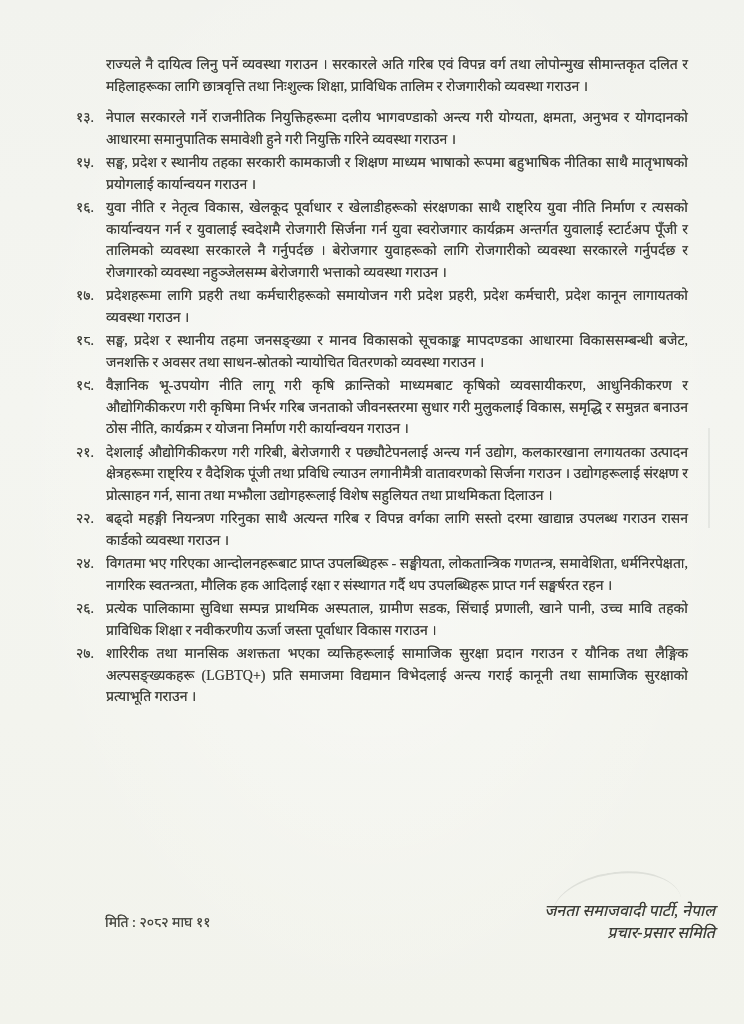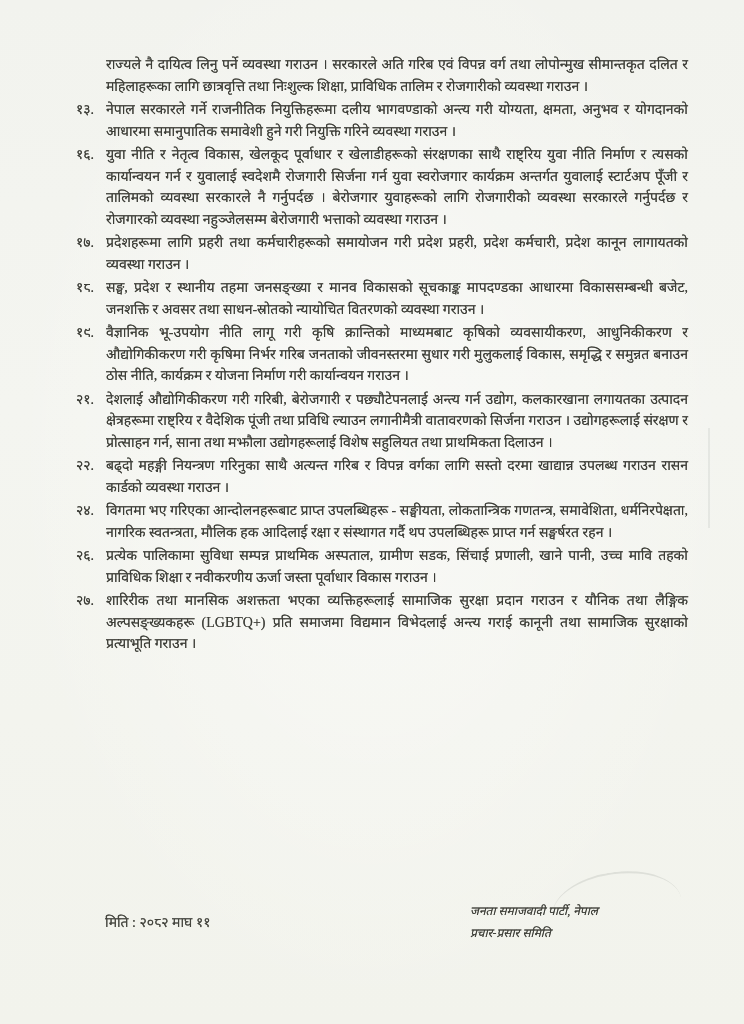--- a/index.html
+++ b/index.html
@@ -25,21 +25,21 @@
     position: absolute;
     left: 76px;
     top: 54px;
     width: 612px;
     color: #3c3d37;
     font-size: 14px;
     line-height: 21.5px;
     text-shadow: 0 0 0.5px rgba(70,70,62,0.75);
   }
   .intro {
-    margin: 0 0 2px 30px;
+    margin: 0 0 10px 30px;
     text-align: justify;
   }
   .item {
     display: flex;
     margin-top: 2px;
   }
   .item .num {
     flex: 0 0 30px;
     white-space: nowrap;
   }
@@ -53,24 +53,24 @@
     top: 912px;
     color: #44453e;
     font-size: 14px;
     text-shadow: 0 0 0.5px rgba(70,70,62,0.7);
   }
   .footer-sig {
     position: absolute;
     left: 470px;
     top: 900px;
     width: 245px;
-    text-align: left;
+    text-align: right;
     font-style: italic;
     color: #3c3d37;
-    font-size: 12px;
+    font-size: 16px;
     line-height: 22px;
     text-shadow: 0 0 0.5px rgba(70,70,62,0.7);
   }
   .scan-crease {
     position: absolute;
     left: 552px;
     top: 872px;
     width: 130px;
     height: 70px;
     border: none;
@@ -95,20 +95,24 @@
   <div class="content">
 
     <p class="intro">राज्यले नै दायित्व लिनु पर्ने व्यवस्था गराउन । सरकारले अति गरिब एवं विपन्न वर्ग तथा लोपोन्मुख सीमान्तकृत दलित र महिलाहरूका लागि छात्रवृत्ति तथा निःशुल्क शिक्षा, प्राविधिक तालिम र रोजगारीको व्यवस्था गराउन ।</p>
 
     <div class="item">
       <span class="num">१३.</span>
       <span class="body">नेपाल सरकारले गर्ने राजनीतिक नियुक्तिहरूमा दलीय भागवण्डाको अन्त्य गरी योग्यता, क्षमता, अनुभव र योगदानको आधारमा समानुपातिक समावेशी हुने गरी नियुक्ति गरिने व्यवस्था गराउन ।</span>
     </div>
 
 
+    <div class="item">
+      <span class="num">१५.</span>
+      <span class="body">सङ्घ, प्रदेश र स्थानीय तहका सरकारी कामकाजी र शिक्षण माध्यम भाषाको रूपमा बहुभाषिक नीतिका साथै मातृभाषको प्रयोगलाई कार्यान्वयन गराउन ।</span>
+    </div>
 
     <div class="item">
       <span class="num">१६.</span>
       <span class="body">युवा नीति र नेतृत्व विकास, खेलकूद पूर्वाधार र खेलाडीहरूको संरक्षणका साथै राष्ट्रिय युवा नीति निर्माण र त्यसको कार्यान्वयन गर्न र युवालाई स्वदेशमै रोजगारी सिर्जना गर्न युवा स्वरोजगार कार्यक्रम अन्तर्गत युवालाई स्टार्टअप पूँजी र तालिमको व्यवस्था सरकारले नै गर्नुपर्दछ । बेरोजगार युवाहरूको लागि रोजगारीको व्यवस्था सरकारले गर्नुपर्दछ र रोजगारको व्यवस्था नहुञ्जेलसम्म बेरोजगारी भत्ताको व्यवस्था गराउन ।</span>
     </div>
 
     <div class="item">
       <span class="num">१७.</span>
       <span class="body">प्रदेशहरूमा लागि प्रहरी तथा कर्मचारीहरूको समायोजन गरी प्रदेश प्रहरी, प्रदेश कर्मचारी, प्रदेश कानून लागायतको व्यवस्था गराउन ।</span>
     </div>

